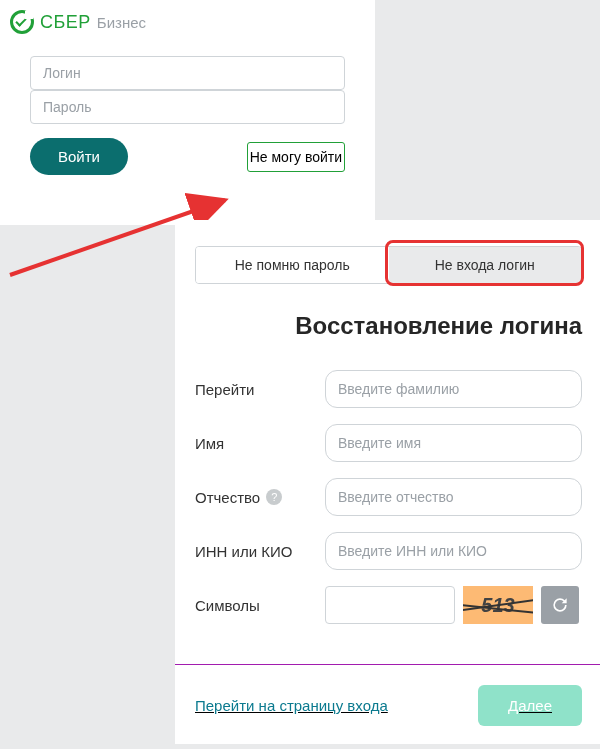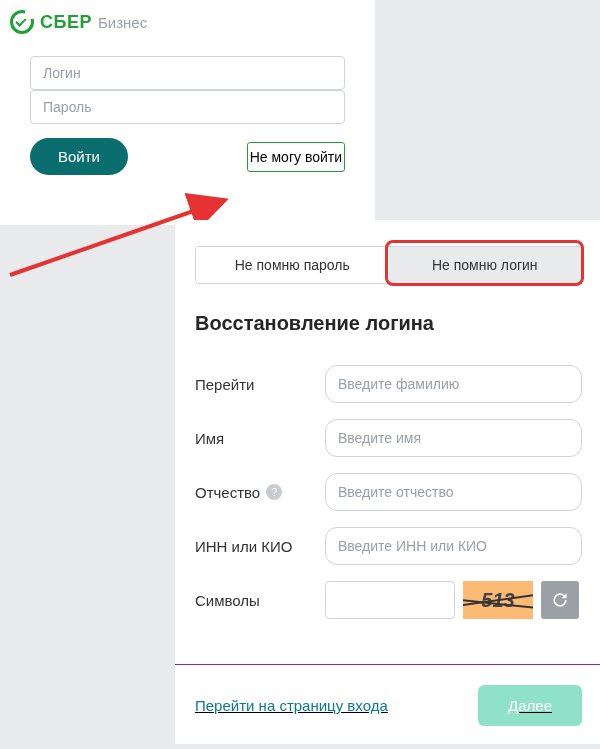--- a/index.html
+++ b/index.html
@@ -50,21 +50,21 @@
     left: 3px;
     top: 5px;
     width: 10px;
     height: 6px;
     border-left: 2.5px solid #21a038;
     border-bottom: 2.5px solid #21a038;
     transform: rotate(-45deg);
   }
   .logo-text1 {
     color: #21a038;
-    font-weight: 700;
+    font-weight: 400;
     font-size: 18px;
     letter-spacing: 0.5px;
   }
   .logo-text2 {
     color: #9aa0a6;
     font-size: 15px;
   }
   .login-input {
     width: 100%;
     height: 34px;
@@ -141,22 +141,22 @@
     position: absolute;
     left: 210px;
     top: 20px;
     width: 199px;
     height: 46px;
     border: 3px solid #e63232;
     border-radius: 8px;
     pointer-events: none;
   }
   .recovery-title {
-    text-align: left;
-    font-size: 20px;
+    text-align: right;
+    font-size: 24px;
     font-weight: 700;
     color: #262626;
     margin-bottom: 30px;
   }
   .form-row {
     display: flex;
     align-items: center;
     margin-bottom: 16px;
   }
   .form-label {
@@ -296,21 +296,21 @@
       <path d="M0,0 L10,5 L0,10 Z" fill="#e63232"></path>
     </marker>
   </defs>
   <line x1="10" y1="95" x2="225" y2="20" stroke="#e63232" stroke-width="4" marker-end="url(#ah)"></line>
 </svg>
 
 <div class="recovery-panel">
 
   <div class="tabs">
     <div class="tab">Не помню пароль</div>
-    <div class="tab active">Не помню логин</div>
+    <div class="tab active">Не входа логин</div>
   </div>
   <div class="tabs-highlight"></div>
 
   <div class="recovery-title">Восстановление логина</div>
 
   <div class="form-row">
     <div class="form-label">Перейти</div>
     <input class="form-input" placeholder="Введите фамилию" style="">
   </div>
 

